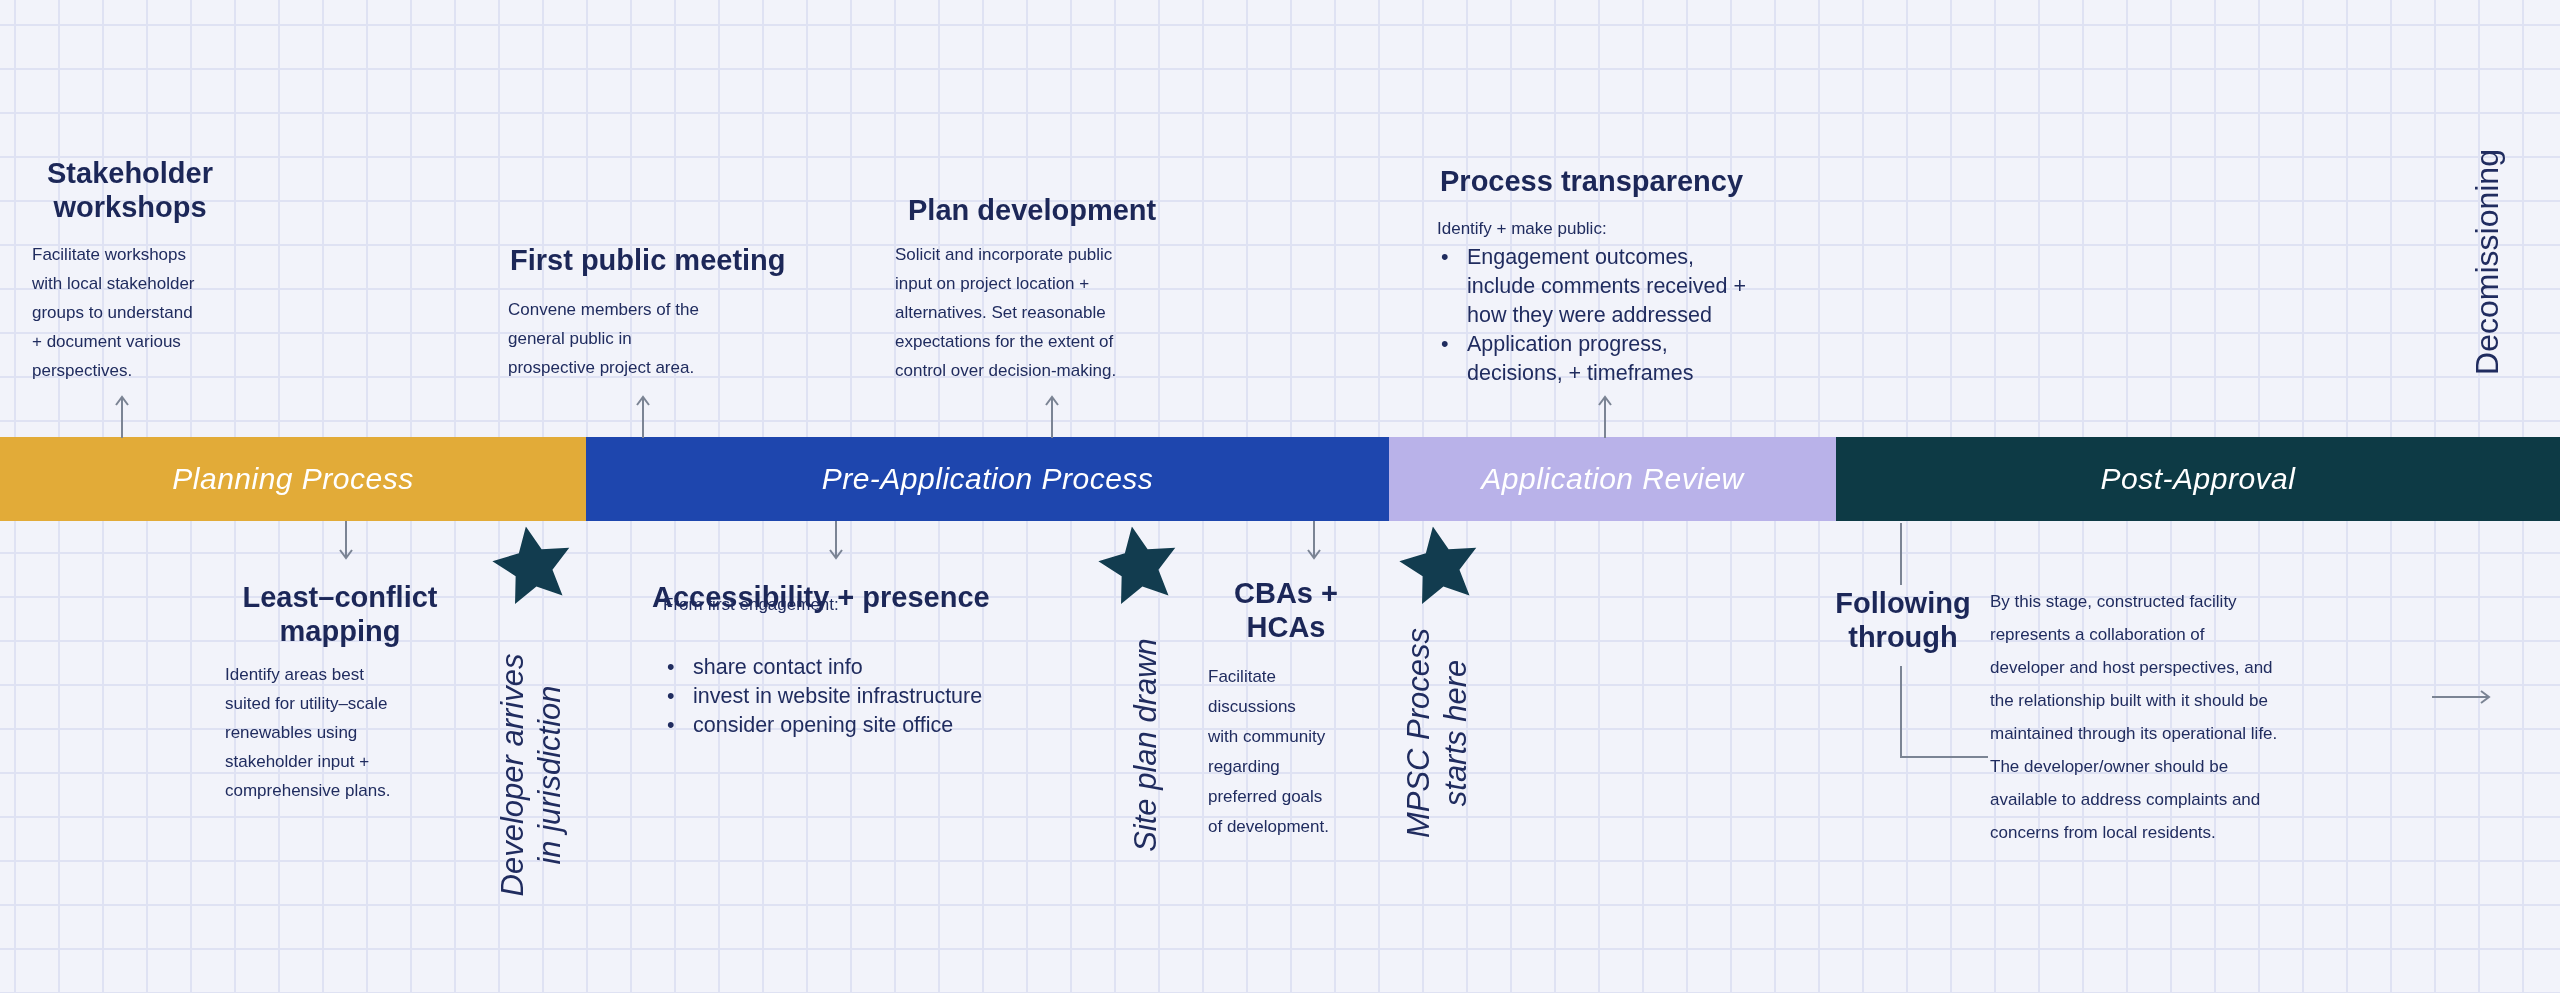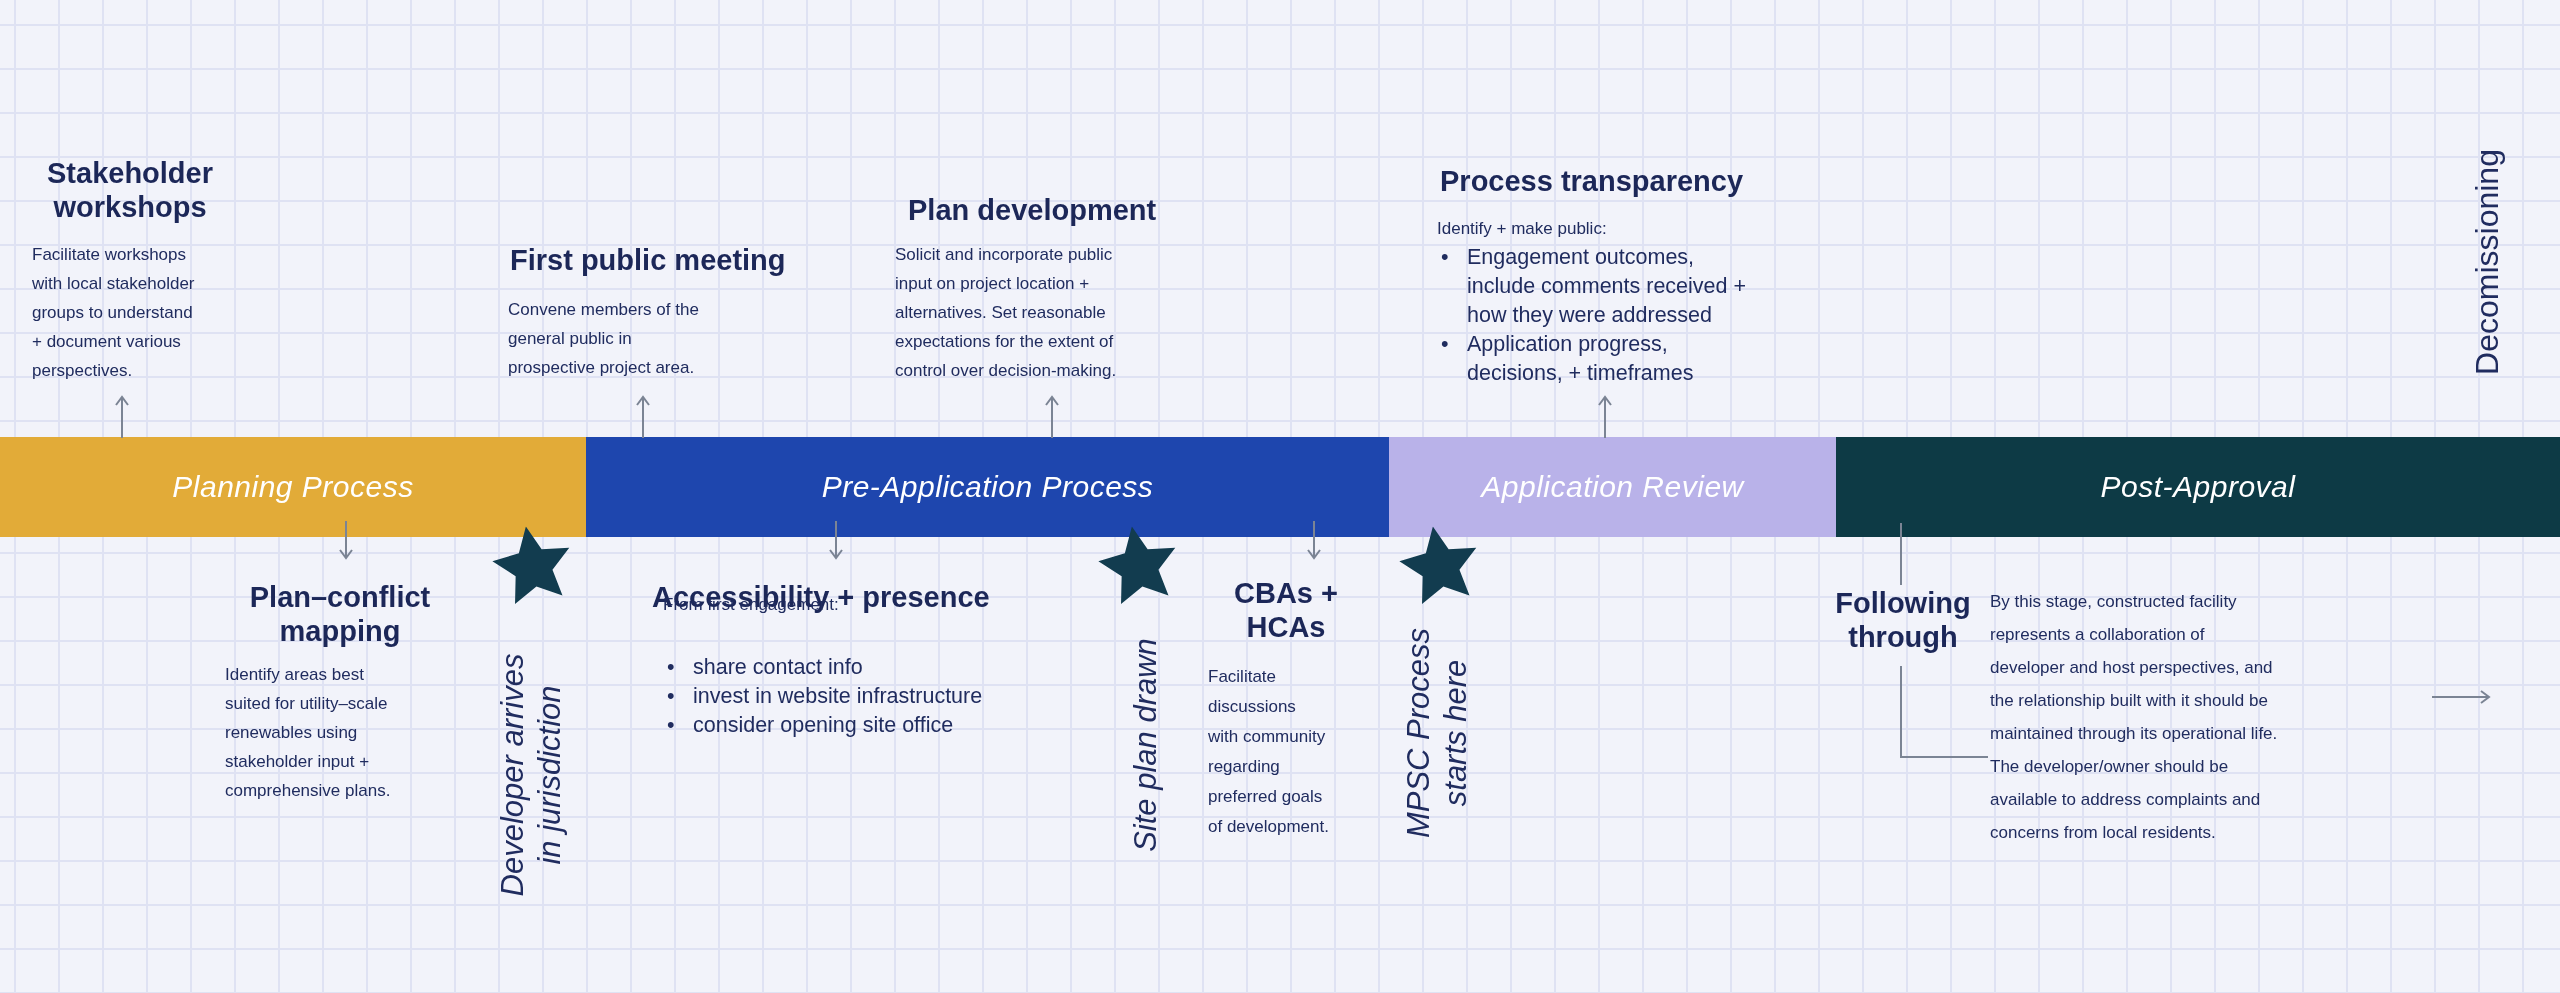--- a/index.html
+++ b/index.html
@@ -15,21 +15,21 @@
   }
   .abs{position:absolute;}
   .t{font-weight:bold;font-size:29px;line-height:34px;white-space:pre-line;color:#1C2758;}
   .t-nowrap{white-space:nowrap;}
   .body{font-size:17px;line-height:29px;white-space:pre-line;}
   .center{text-align:center;}
   .brow{display:flex;align-items:flex-start;}
   .dot{width:26px;flex:0 0 26px;font-size:21.5px;line-height:29px;padding-left:4px;}
   .btext{font-size:21.5px;line-height:29px;white-space:pre-line;}
   
-  .bar-seg{position:absolute;top:437px;height:100px;display:flex;align-items:center;justify-content:center;}
+  .bar-seg{position:absolute;top:437px;height:84px;display:flex;align-items:center;justify-content:center;}
   .bar-label{font-style:italic;font-weight:500;font-size:30px;color:#FFFFFF;letter-spacing:0.5px;white-space:nowrap;}
   
   .vtext{position:absolute;transform:rotate(-90deg);text-align:center;
          font-style:italic;font-size:31px;line-height:37px;white-space:pre-line;color:#202C5F;}
   .vtext-plain{font-style:normal;font-weight:500;font-size:32px;line-height:40px;}
   .conn{position:absolute;}
   .elbow{position:absolute;border-left:2px solid #7B8494;border-bottom:2px solid #7B8494;}
   .vline{position:absolute;width:2px;background:#7B8494;}
   .star{position:absolute;transform:rotate(-10deg);}
 </style>
@@ -112,21 +112,21 @@
   </svg>
   <svg class="conn" style="left:828px;top:521px;" width="16" height="40">
     <line x1="8" y1="0" x2="8" y2="36" stroke="#7B8494" stroke-width="2"></line>
     <polyline points="2,29 8,37 14,29" fill="none" stroke="#7B8494" stroke-width="2"></polyline>
   </svg>
   <svg class="conn" style="left:1306px;top:521px;" width="16" height="40">
     <line x1="8" y1="0" x2="8" y2="36" stroke="#7B8494" stroke-width="2"></line>
     <polyline points="2,29 8,37 14,29" fill="none" stroke="#7B8494" stroke-width="2"></polyline>
   </svg>
 
-  <div class="abs t center" style="left:215px;top:580px;width:250px;">Plan–conflict
+  <div class="abs t center" style="left:215px;top:580px;width:250px;">Least–conflict
 mapping</div>
   <div class="abs t t-nowrap" style="left:652px;top:580px;">Accessibility + presence</div>
 
   <div class="abs body" style="left:225px;top:660px;width:265px;">Identify areas best
 suited for utility–scale
 renewables using
 stakeholder input +
 comprehensive plans.</div>
   <div class="abs body" style="left:663px;top:590px;width:380px;">From first engagement:</div>
   <div class="abs" style="left:663px;top:653px;width:380px;">

